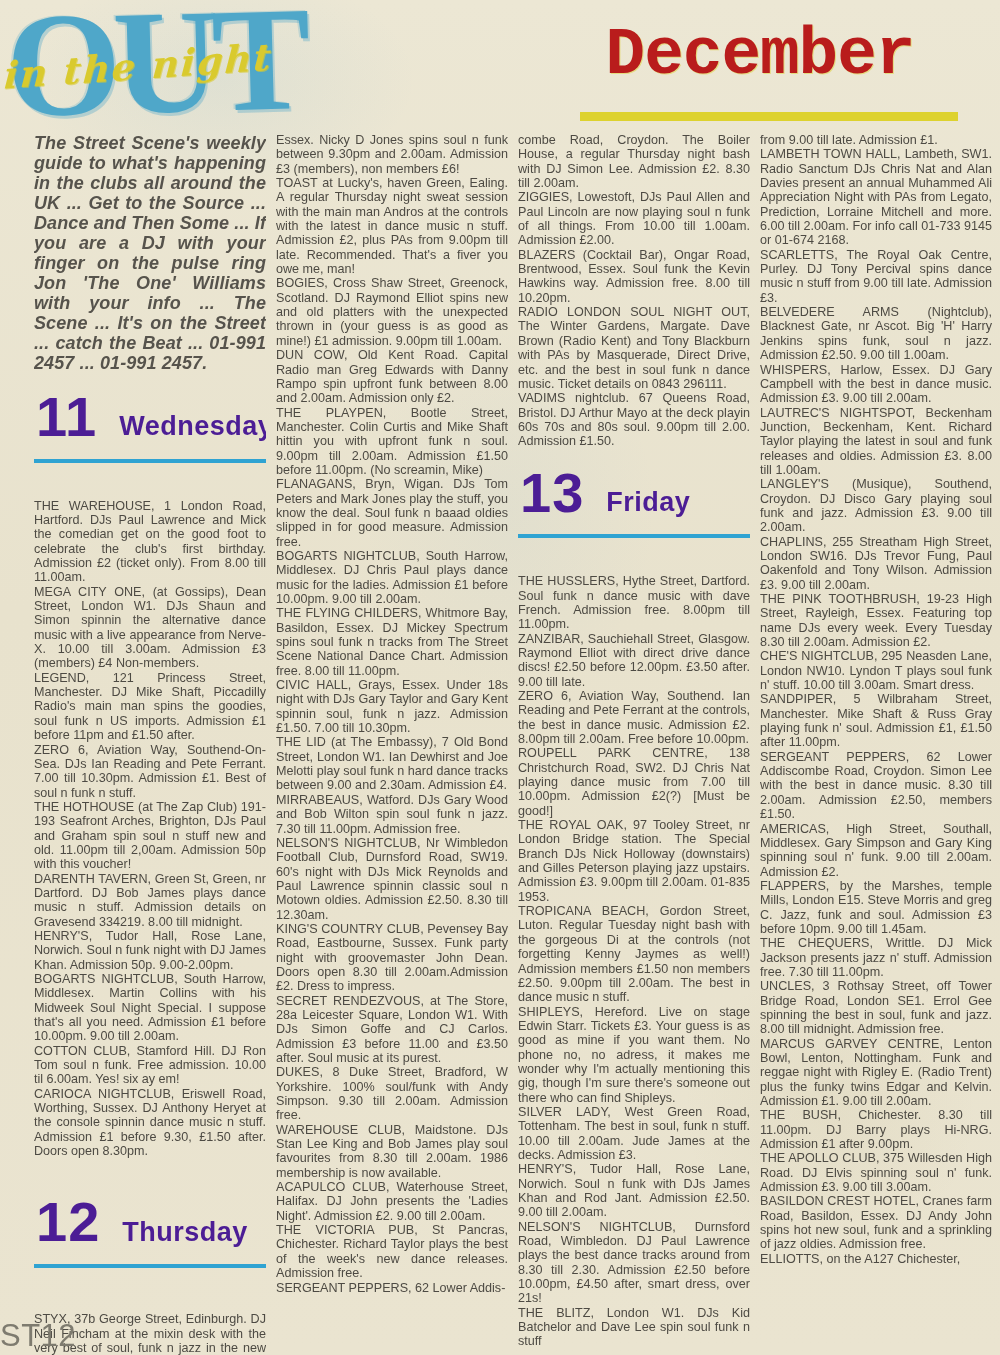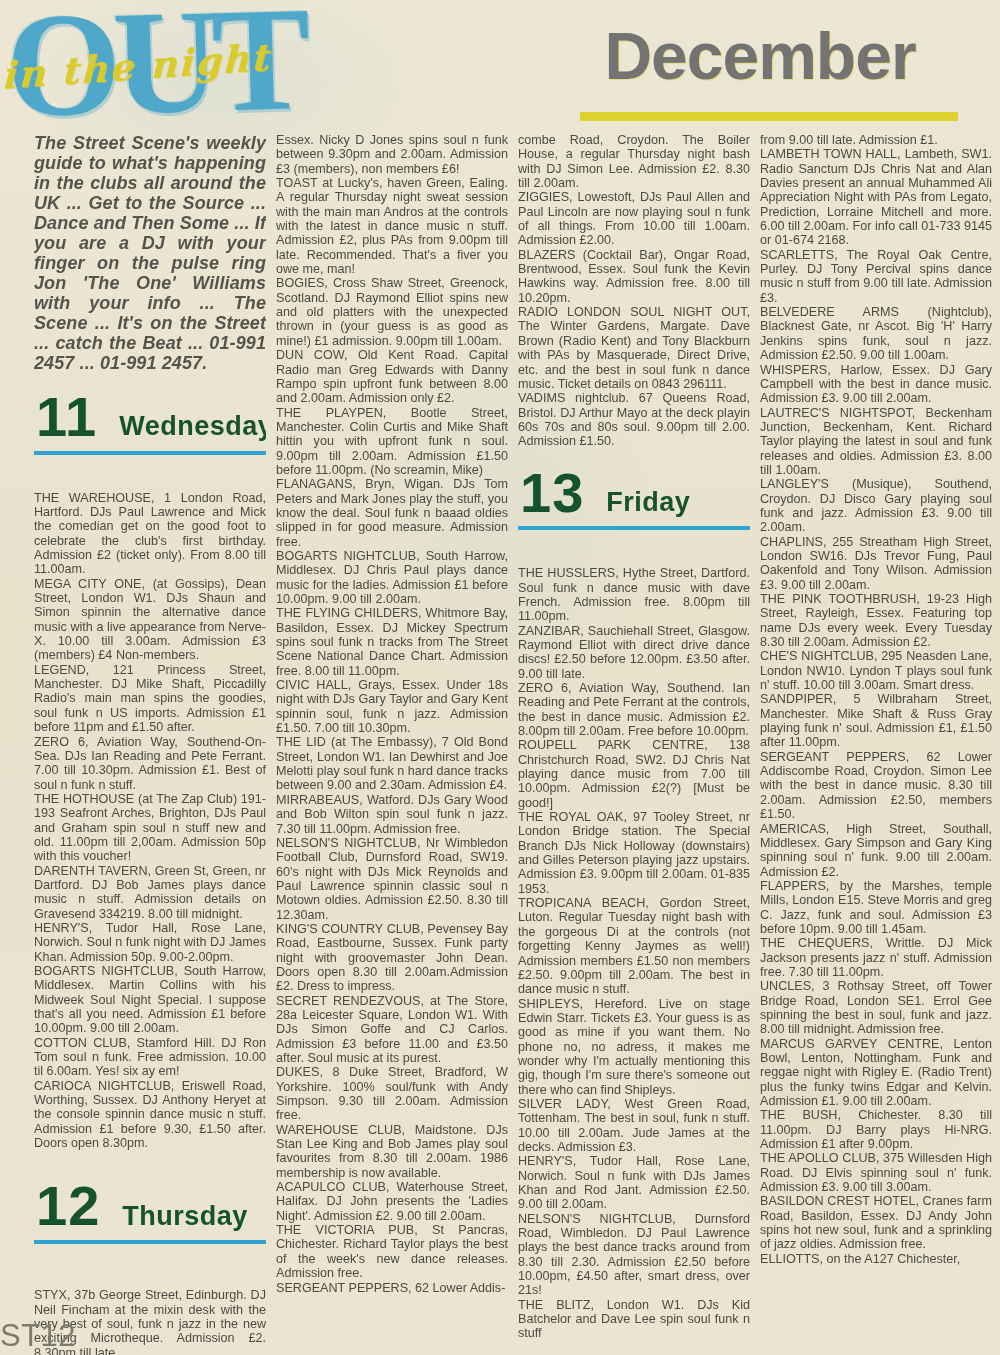--- a/index.html
+++ b/index.html
@@ -26,44 +26,45 @@
   }
   .logo-script{
     position:absolute;left:4px;top:44px;
     font-family:"DejaVu Serif",serif;font-style:italic;font-weight:bold;
     font-size:37px;color:#d9ca2e;letter-spacing:2px;white-space:nowrap;
     transform:rotate(-4deg) skewX(-8deg);
     text-shadow:1px 1px 0 rgba(217,202,46,0.6);
   }
   .month{
     position:absolute;left:560px;top:18px;width:400px;text-align:center;
-    font-weight:bold;font-size:66px;letter-spacing:-1px;color:#737373;
+    font-weight:bold;font-size:66px;letter-spacing:-1px;color:#b91c1c;
     text-shadow:1px 1px 0 rgba(221,210,46,0.5);
+    font-family:Liberation Mono, monospace;
   }
   .month-rule{position:absolute;left:580px;top:112px;width:378px;height:9px;background:#ddd22e;}
 
   
   .columns{position:absolute;left:34px;top:133px;width:958px;height:1224px;
     display:flex;gap:10px;}
   .col{width:232px;height:1224px;overflow:hidden;}
 
   p.intro{
     margin:0 0 2px 0;text-align:justify;
     font-weight:bold;font-style:italic;
     font-size:18px;line-height:20px;letter-spacing:0.1px;color:#56534c;
   }
   p.entry{margin:0;text-align:justify;font-size:12.6px;line-height:14.35px;}
   .day-header{
-    color:#14532d;border-bottom:4px solid #2fa3d2;
-    padding:14px 0 12px 2px;margin:8px 0 36px 0;
+    color:#4c1d95;border-bottom:4px solid #2fa3d2;
+    padding:14px 0 20px 2px;margin:8px 0 36px 0;
     display:flex;align-items:flex-end;gap:22px;
   }
   .day-header .num{font-weight:bold;font-size:56px;line-height:0.78;letter-spacing:1px;}
   .day-header .dayname{font-weight:bold;font-size:27px;line-height:0.9;letter-spacing:0.5px;}
-  .day-header.second{margin-top:20px;margin-bottom:44px;}
+  .day-header.second{margin-top:28px;margin-bottom:44px;}
 
   .page-code{
     position:absolute;left:0px;top:1318px;
     font-size:31px;color:#7e7b6f;letter-spacing:0.5px;
   }
 </style>
 </head>
 <body>
 
 <div class="stain s1"></div>

